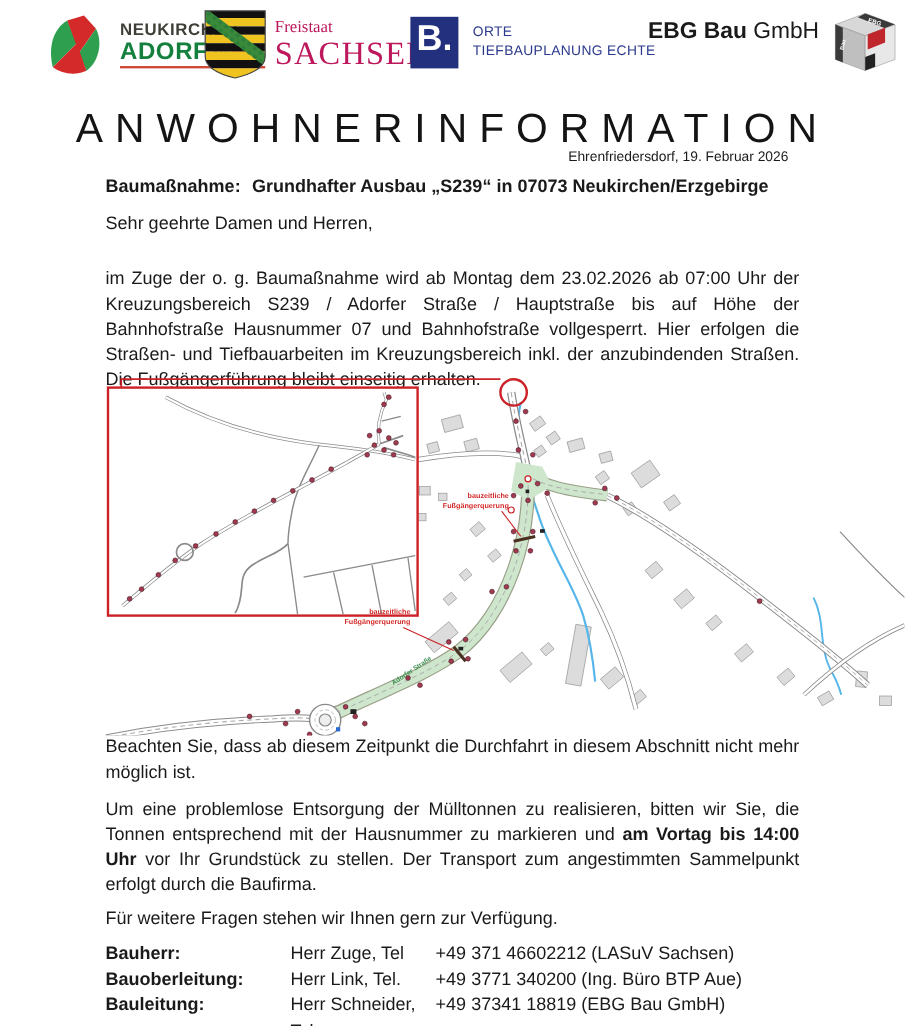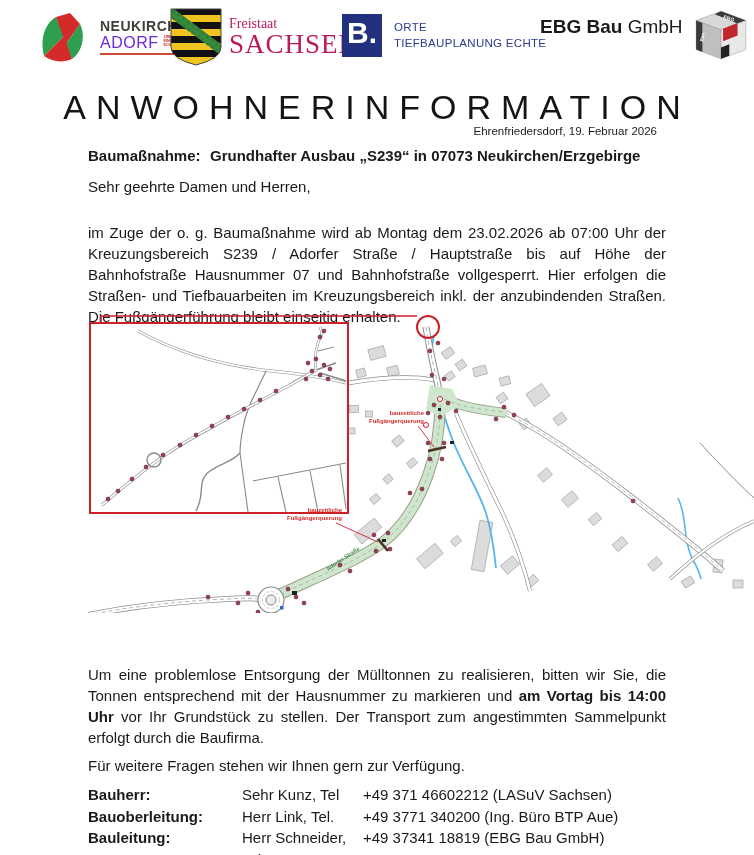--- a/index.html
+++ b/index.html
@@ -6,21 +6,21 @@
   .page {
     position:relative; width:754px; height:855px; background:#fff; overflow:hidden;
     font-family:"Liberation Sans", sans-serif; color:#1a1a1a;
   }
   
   .logo { position:absolute; display:flex; align-items:center; }
   .nk { left:30px; top:10px; }
   .nk-text { margin-left:6px; line-height:1; }
   .nk-l1 { font-weight:bold; font-size:14px; letter-spacing:.5px; color:#3f3f38; }
   .nk-row2 { display:flex; align-items:flex-start; margin-top:2px; }
-  .nk-l2 { font-weight:normal; font-size:16px; letter-spacing:.5px; color:#6d28d9; }
+  .nk-l2 { font-weight:bold; font-size:20px; letter-spacing:.5px; color:#15803d; }
   .nk-slogan { margin-left:5px; font-size:3.6px; line-height:1.15; color:#cc2127; font-weight:bold; }
   .nk-rule { height:2px; background:#d04a3a; margin-top:2px; }
   .sx { left:170px; top:8px; }
   .sx-text { margin-left:7px; line-height:1; color:#be185d; font-family:"Liberation Serif", serif; }
   .sx-l1 { font-size:14px; }
   .sx-l2 { font-size:27px; letter-spacing:1px; }
   .bt { left:342px; top:14px; }
   .bt-mark { width:40px; height:43px; background:#22307d; color:#fff; font-weight:bold;
              font-size:30px; display:flex; align-items:flex-start; justify-content:center; line-height:1.25; }
   .bt-text { margin-left:12px; color:#2b3a8c; font-size:11.5px; line-height:1.35; letter-spacing:.3px; }
@@ -317,29 +317,30 @@
       <path class="redln" stroke-width=".9" d="M330,113 L346,134"></path>
     </g>
     <g>
       <text class="maplabel" x="254" y="199" text-anchor="end">bauzeitliche</text>
       <text class="maplabel" x="254" y="207" text-anchor="end">Fußgängerquerung</text>
       <path class="redln" stroke-width=".9" d="M248,210 L290,229"></path>
     </g>
     <text x="240" y="258" transform="rotate(-34 240 258)" font-size="5.5" fill="#3f8f4f" font-weight="bold">Adorfer Straße</text>
   </svg>
 
+  <div class="body-txt p2">Beachten Sie, dass ab diesem Zeitpunkt die Durchfahrt in diesem Abschnitt nicht mehr möglich ist.</div>
   <div class="body-txt p3">
     <span>Um eine problemlose Entsorgung der Mülltonnen zu realisieren, bitten wir Sie, die Tonnen entsprechend mit der Hausnummer zu markieren und </span><b>am Vortag bis 14:00 Uhr</b><span> vor Ihr Grundstück zu stellen. Der Transport zum angestimmten Sammelpunkt erfolgt durch die Baufirma.</span>
   </div>
   <div class="body-txt closing">Für weitere Fragen stehen wir Ihnen gern zur Verfügung.</div>
 
   <div class="contacts">
     <div class="crow">
       <span class="c1">Bauherr:</span>
-      <span class="c2">Sehr Kunz, Tel</span>
+      <span class="c2">Herr Zuge, Tel</span>
       <span class="c3">+49 371 46602212 (LASuV Sachsen)</span>
     </div>
     <div class="crow">
       <span class="c1">Bauoberleitung:</span>
       <span class="c2">Herr Link, Tel.</span>
       <span class="c3">+49 3771 340200 (Ing. Büro BTP Aue)</span>
     </div>
     <div class="crow">
       <span class="c1">Bauleitung:</span>
       <span class="c2">Herr Schneider, Tel.</span>

